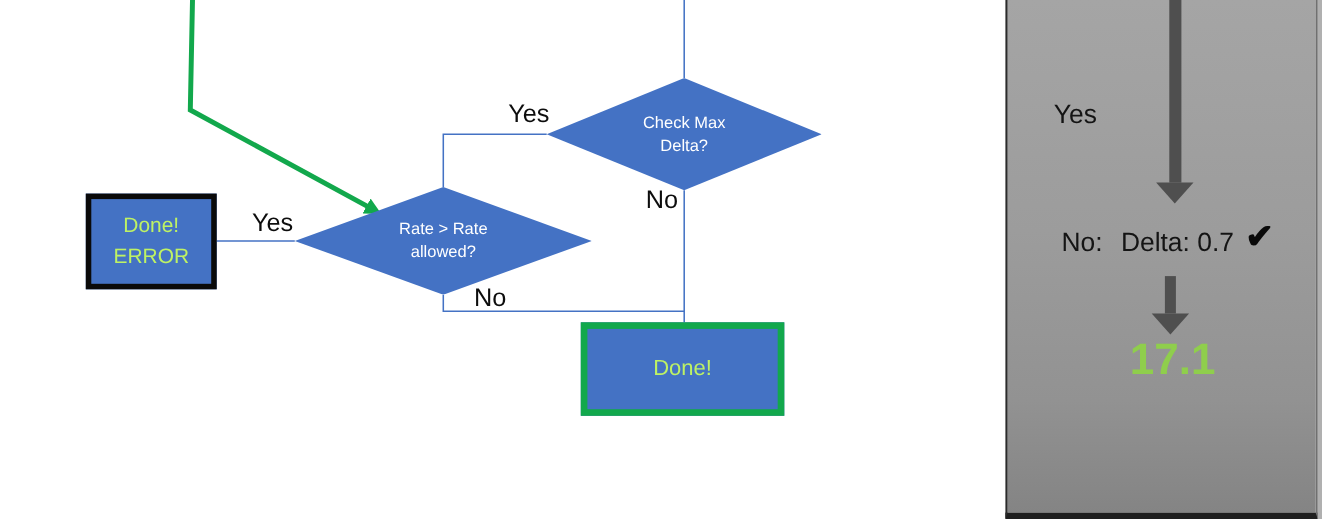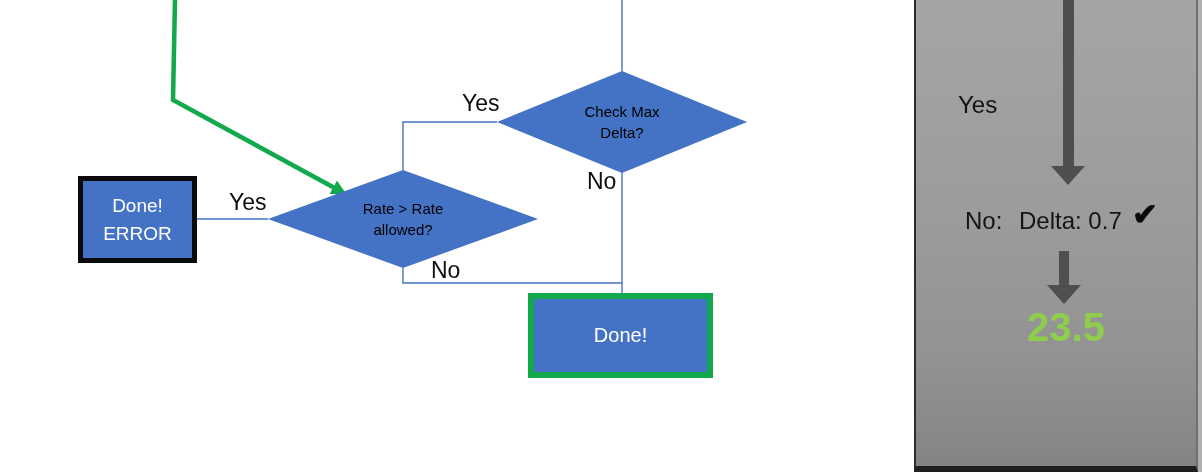--- a/index.html
+++ b/index.html
@@ -7,27 +7,27 @@
     width:1202px;height:472px;position:relative;overflow:hidden;
     background:#ffffff;
     font-family:"Liberation Sans", sans-serif;
   }
   .abs{position:absolute;}
   
   .diamond{
     background:#4472C4;
     clip-path:polygon(50% 0, 100% 50%, 50% 100%, 0 50%);
     display:flex;flex-direction:column;align-items:center;justify-content:center;
-    color:#000000;font-size:15px;line-height:1.4;text-align:center;
+    color:#ffffff;font-size:15px;line-height:1.4;text-align:center;
     z-index:3;
   }
   .flowbox{
     background:#4472C4;
     display:flex;flex-direction:column;align-items:center;justify-content:center;
-    color:#ffffff;text-align:center;z-index:3;box-sizing:border-box;
+    color:#bef264;text-align:center;z-index:3;box-sizing:border-box;
   }
   .box-error{border:5px solid #0a0a0a;font-size:19px;line-height:1.45;}
   .box-done{border:6px solid #12A84C;font-size:20px;}
   .flabel{
     color:#0d0d0d;font-size:23px;z-index:4;white-space:nowrap;
   }
   #connector-svg{left:0;top:0;z-index:1;}
   
   .panel{
     left:914px;top:0;width:280px;height:466px;
@@ -100,16 +100,16 @@
 
   <div class="abs panel-text" style="left:42px;top:91px;">Yes</div>
 
   <div class="abs panel-text" style="left:49px;top:207px;">No:</div>
   <div class="abs panel-text" style="left:103px;top:207px;">Delta: 0.7</div>
   <div class="abs check" style="left:216px;top:196px;">✔</div>
 
   <div class="abs arrow-shaft" style="left:143px;top:251px;width:10px;height:34px;"></div>
   <div class="abs arrow-head" style="left:131px;top:285px;"></div>
 
-  <div class="abs result" style="left:90px;top:305px;width:120px;">23.5</div>
+  <div class="abs result" style="left:90px;top:305px;width:120px;">17.1</div>
 </div>
 
 <div class="abs edge-strip"></div>
 
 </body></html>

